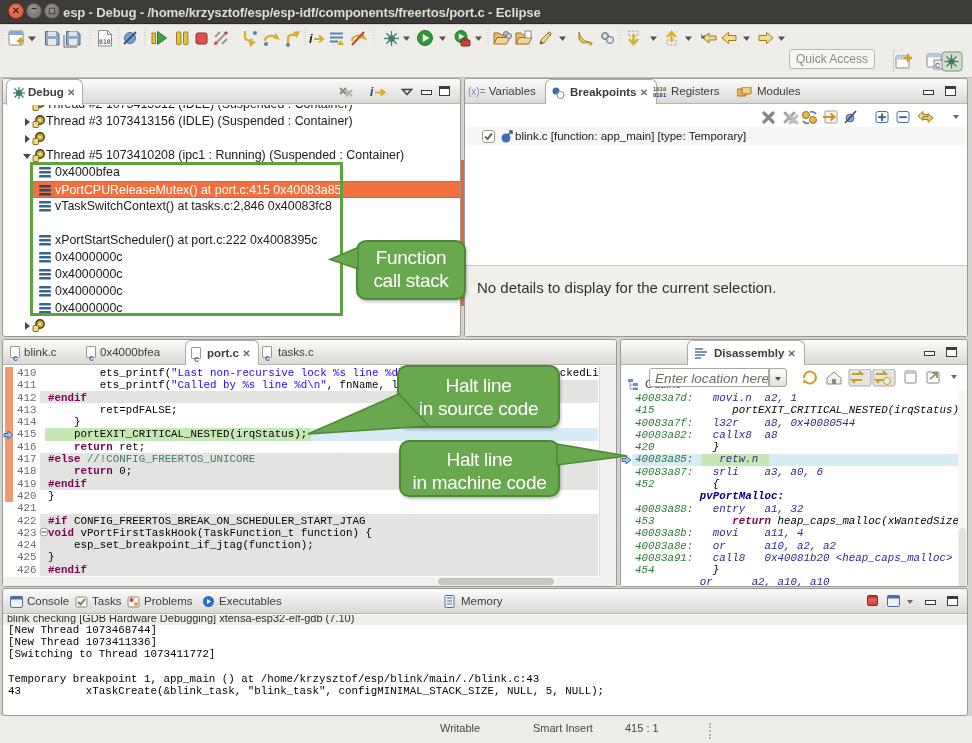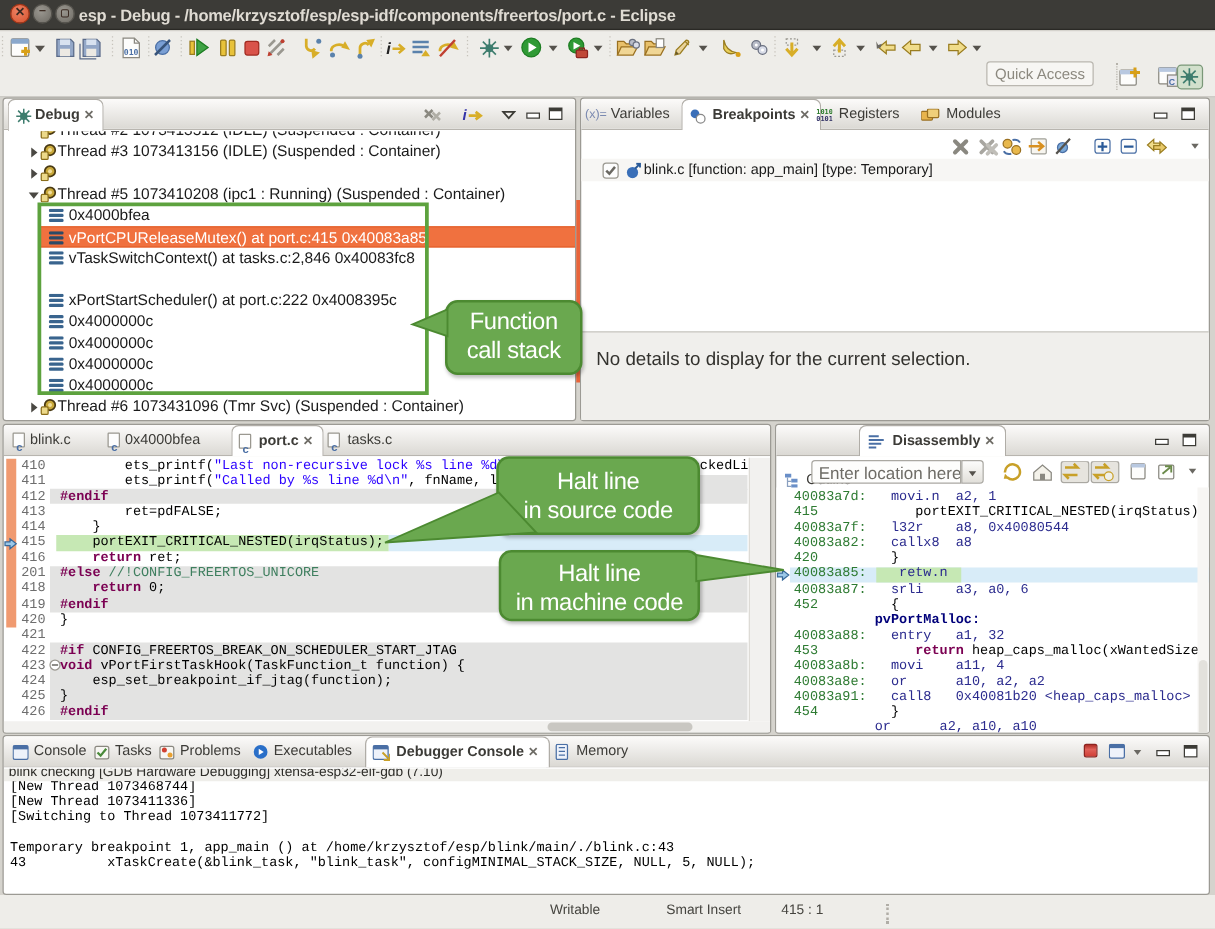--- a/index.html
+++ b/index.html
@@ -399,21 +399,20 @@
         </svg>
         <span style="position:absolute; left:52px;">0x4000000c</span>
       </div>
     <div class="trow" style="top:212px;">
         <span class="twisty tw-c"></span>
         <svg class="thico" viewBox="0 0 13 13">
           <circle cx="8" cy="5" r="4.2" fill="#c8a83a" stroke="#4a3a14" stroke-width="1.4"></circle>
           <circle cx="8" cy="5" r="1.6" fill="#f0dc9a"></circle>
           <rect x="1" y="6.5" width="5.5" height="6" rx="1" fill="#ecd98a" stroke="#8a6d1a"></rect>
         </svg>
-        <span style="position:absolute; left:43px;">Thread #6 1073431096 (Tmr Svc) (Suspended : Container)</span>
       </div>
 
     <div style="position:absolute; left:27px; top:57px; width:313px; height:154px; border:3px solid #5da23e; z-index:20;"></div>
   </div>
 
   <svg width="16" height="14" style="left:335px; top:6px;" viewBox="0 0 16 14">
       <g stroke="#8a8880" stroke-width="2" fill="none">
         <path d="M2 3 L8 9 M8 3 L2 9"></path>
         <path d="M8 5 L14 11 M14 5 L8 11" stroke="#b0aea6"></path>
       </g>
@@ -539,21 +538,21 @@
         <path d="M1 3.5 h4 V1 l5 4 l-5 4 V6.5 h-4 z" fill="#9cc8e8" stroke="#3a6a9a" stroke-width="1"></path>
       </svg>
 
     <div class="codeline" style="left:14px; top:1px; color:#6e6e6e;">410
 411
 412
 413
 414
 415
 416
-201
+417
 418
 419
 420
 421
 422
 423
 424
 425
 426</div>
 
@@ -606,21 +605,21 @@
             <line x1="1" y1="11" x2="7" y2="11"></line>
           </g>
         </svg></div>
     <div class="minmax" style="left:303px;">
         <div style="width:11px;height:5px;border:1.5px solid #3c3b36;background:#fff;margin-top:4px;"></div>
       </div>
     <div class="minmax" style="left:325px;">
         <div style="width:11px;height:10px;border:1.5px solid #3c3b36;border-top-width:3.5px;background:#fff;"></div>
       </div>
   </div>
-  <div id="dis-content" style="position:absolute; left:0; top:26px; right:0; bottom:0; overflow:hidden;">
+  <div id="dis-content" style="position:absolute; left:0; top:26px; right:0; bottom:0; overflow:hidden;font-style:italic;">
 
     <div style="position:absolute; left:28px; top:2px; width:120px; height:19px; background:#fdfdfc; border:1px solid #aaa8a2; border-radius:3px 0 0 3px; font-size:13.6px; color:#6e6c66; line-height:19px; padding-left:5px; white-space:nowrap; overflow:hidden;">Enter location here</div>
     <div style="position:absolute; left:148px; top:2px; width:18px; height:19px; background:linear-gradient(#fcfcfb,#e2e0da); border:1px solid #aaa8a2; border-radius:0 3px 3px 0;">
         <div class="ddarrow" style="left:5px; top:8px; border-top-color:#55524c;"></div>
       </div>
     <svg width="160" height="18" style="left:180px; top:3px;" viewBox="0 0 160 18">
       <g>
           <path d="M3 9 a6 6 0 1 1 2 4" stroke="#c8a028" stroke-width="2" fill="none"></path>
           <path d="M2 14 l5 0 l-4 -4 z" fill="#c8a028"></path>
         </g>
@@ -691,25 +690,20 @@
         </svg></div>
     <div class="tab" style="left:124px; padding-left:17px;">Problems<svg width="13" height="12" style="left:0; top:7px;" viewBox="0 0 13 12">
           <rect x="1" y="1" width="11" height="10" rx="1.5" fill="#f7f6f2" stroke="#8a8880"></rect>
           <circle cx="4.5" cy="4" r="2" fill="#d04030"></circle>
           <circle cx="9" cy="8" r="2" fill="#e8a030"></circle>
         </svg></div>
     <div class="tab" style="left:199px; padding-left:17px;">Executables<svg width="13" height="13" style="left:0; top:6px;" viewBox="0 0 13 13">
           <circle cx="6.5" cy="6.5" r="5.5" fill="#2a6fc8"></circle>
           <path d="M5 4 l4 2.5 l-4 2.5 z" fill="#fff"></path>
         </svg></div>
-    <div class="tab sel" style="left:289px; padding:0 8px 0 24px;">Debugger Console <span class="tclose">✕</span><svg width="14" height="13" style="left:5px; top:6px;" viewBox="0 0 14 13">
-          <rect x="0.5" y="0.5" width="12" height="11" rx="1.5" fill="#eef2fa" stroke="#4a6fa5"></rect>
-          <rect x="0.5" y="0.5" width="12" height="3" fill="#4a6fa5"></rect>
-          <path d="M8 6 l5 5 m-4 1 h5 v-5" stroke="#c8a028" stroke-width="1.5" fill="none"></path>
-        </svg></div>
     <div class="tab" style="left:441px; padding-left:17px;">Memory<svg width="11" height="13" style="left:0; top:6px;" viewBox="0 0 11 13">
           <rect x="1" y="0.5" width="9" height="12" rx="1" fill="#eef2fa" stroke="#4a6fa5"></rect>
           <g stroke="#4a6fa5">
             <line x1="3" y1="3" x2="8" y2="3"></line>
             <line x1="3" y1="6" x2="8" y2="6"></line>
             <line x1="3" y1="9" x2="8" y2="9"></line>
           </g>
         </svg></div>
     <div class="abs" style="left:864px; top:6px; width:11px; height:11px; background:linear-gradient(#b03028,#e06058 40%,#d04038); border:1px solid #8d2420; border-radius:2px;"></div>
     <svg width="14" height="13" style="left:884px; top:6px;" viewBox="0 0 14 13">

